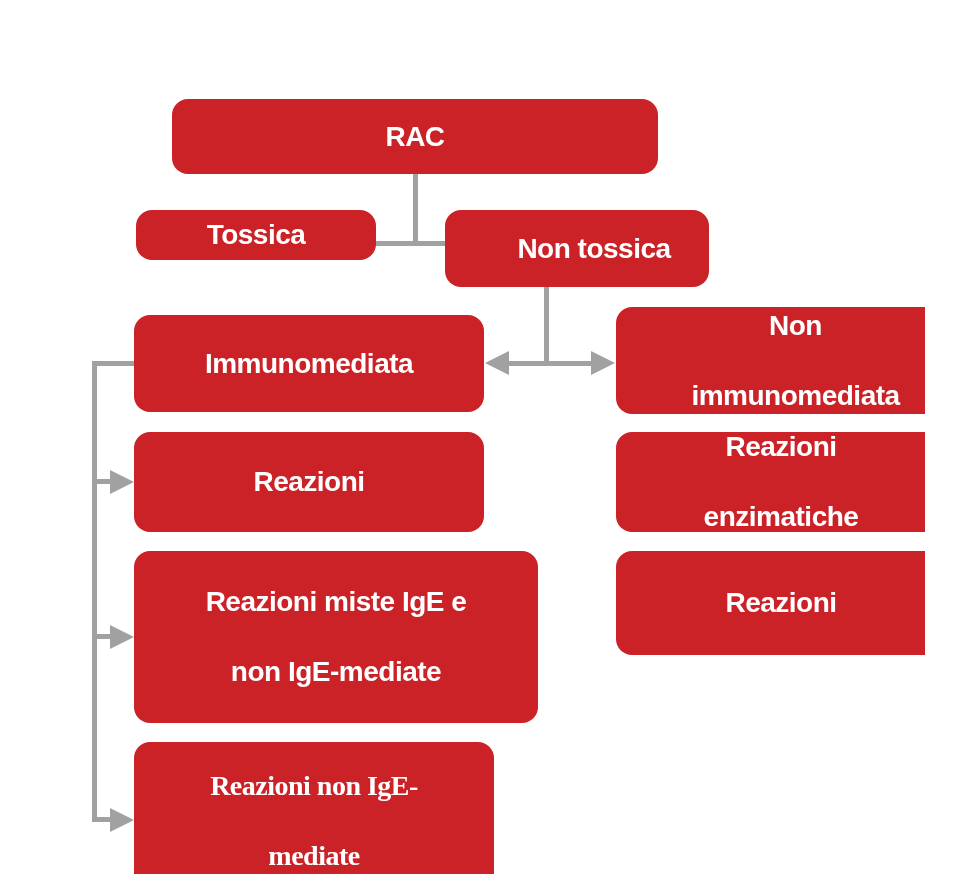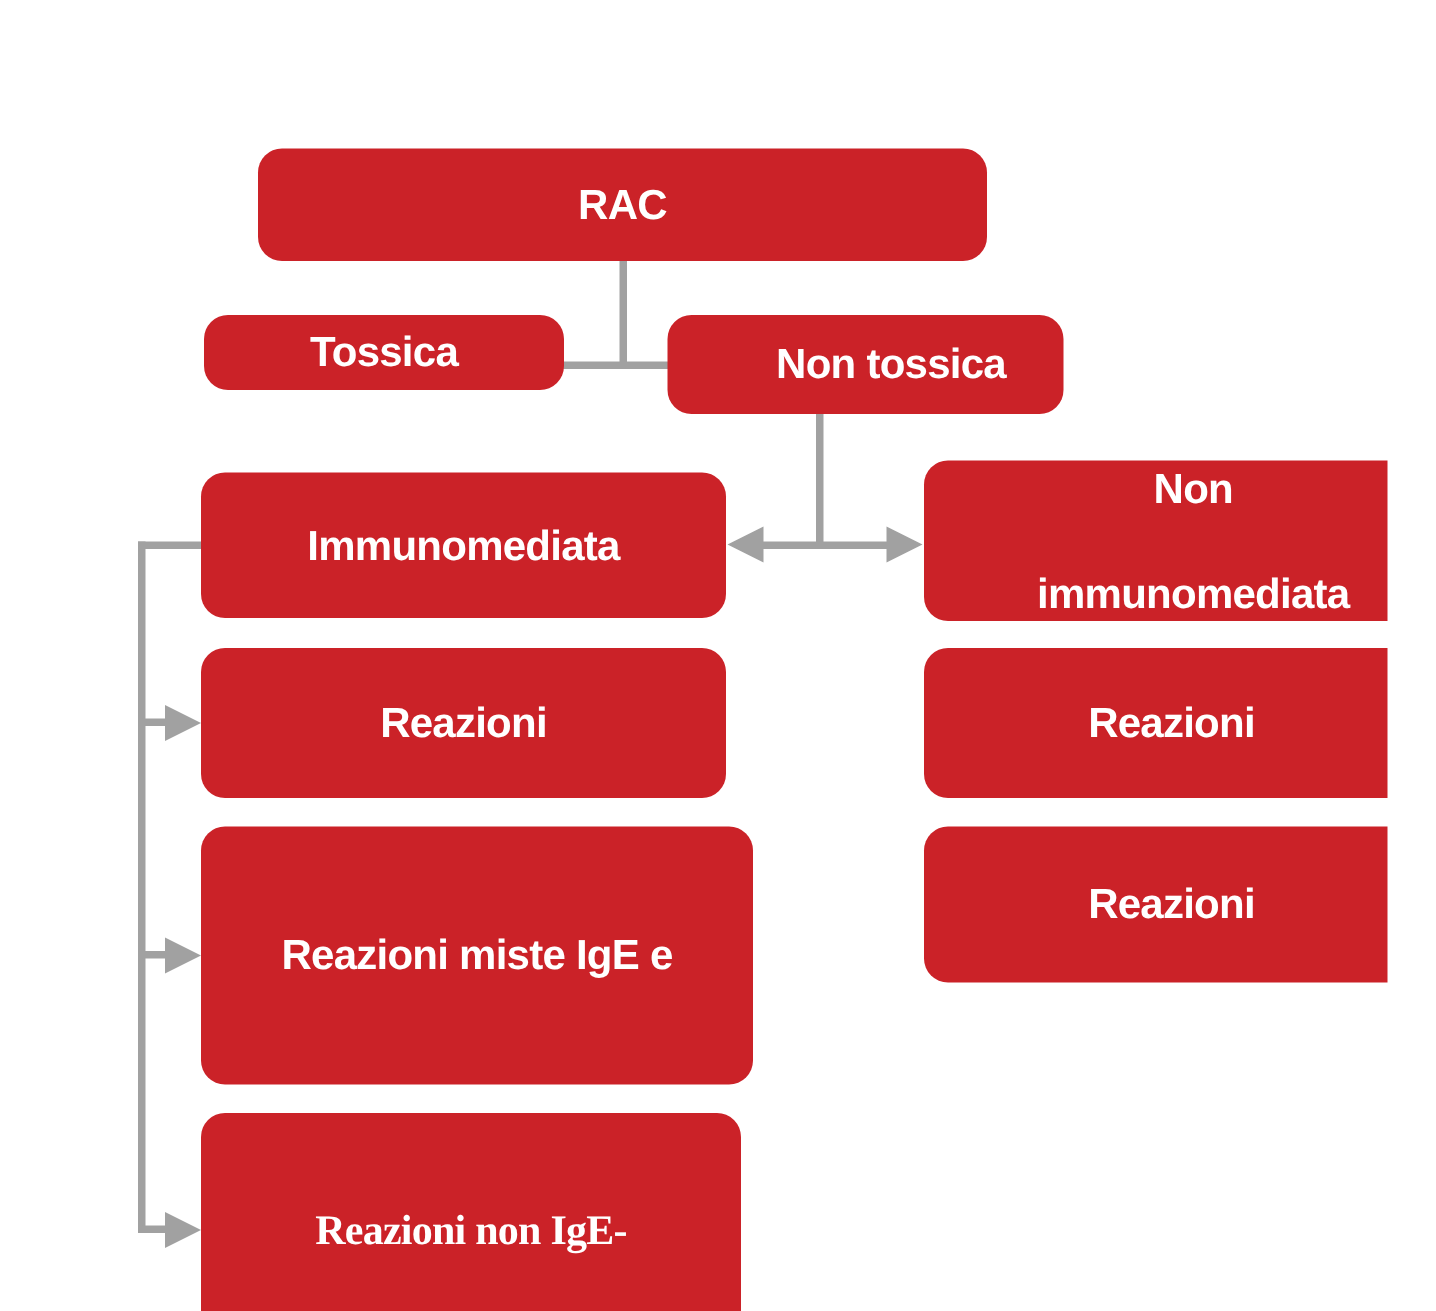--- a/index.html
+++ b/index.html
@@ -30,26 +30,26 @@
     text-align: center;
     font-weight: bold;
     font-size: 28px;
     line-height: 38px;
     letter-spacing: -0.5px;
   }
   .node span { display: block; }
   
   #n-rac        { left:108px; top:35px;  width:486px; height:75px; }
   #n-tossica    { left:72px;  top:146px; width:240px; height:50px; }
-  #n-nontossica { left:381px; top:146px; width:264px; height:66px;padding-left:34px; }
+  #n-nontossica { left:381px; top:146px; width:264px; height:77px;padding-left:34px; }
   #n-immuno     { left:70px;  top:251px; width:350px; height:97px; }
   #n-nonimmuno  { left:552px; top:243px; width:359px; height:107px; }
   #n-ige        { left:70px;  top:368px; width:350px; height:100px; }
   #n-enzima     { left:552px; top:368px; width:330px; height:100px; }
-  #n-miste      { left:70px;  top:487px; width:368px; height:172px; }
+  #n-miste      { left:70px;  top:487px; width:404px; height:172px; }
   #n-farmaco    { left:552px; top:487px; width:330px; height:104px; }
   #n-nonige     { left:70px;  top:678px; width:360px; height:158px;font-family:Liberation Serif, serif; }
   
   .seg { position: absolute; background: var(--line); }
   
   .ah {
     position: absolute;
     width: 0; height: 0;
     border-top: 12px solid transparent;
     border-bottom: 12px solid transparent;
@@ -106,27 +106,30 @@
     <span>Non</span>
     <span>immunomediata</span>
   </div>
 
   <div class="node" id="n-ige">
     <span>Reazioni</span>
   </div>
 
   <div class="node" id="n-enzima">
     <span>Reazioni</span>
+    <span>enzimatiche</span>
   </div>
 
   <div class="node" id="n-miste">
     <span>Reazioni miste IgE e</span>
+    <span>non IgE-mediate</span>
   </div>
 
   <div class="node" id="n-farmaco">
     <span>Reazioni</span>
   </div>
 
   <div class="node" id="n-nonige">
     <span>Reazioni non IgE-</span>
+    <span>mediate</span>
   </div>
 
 </div>
 
 </body></html>

